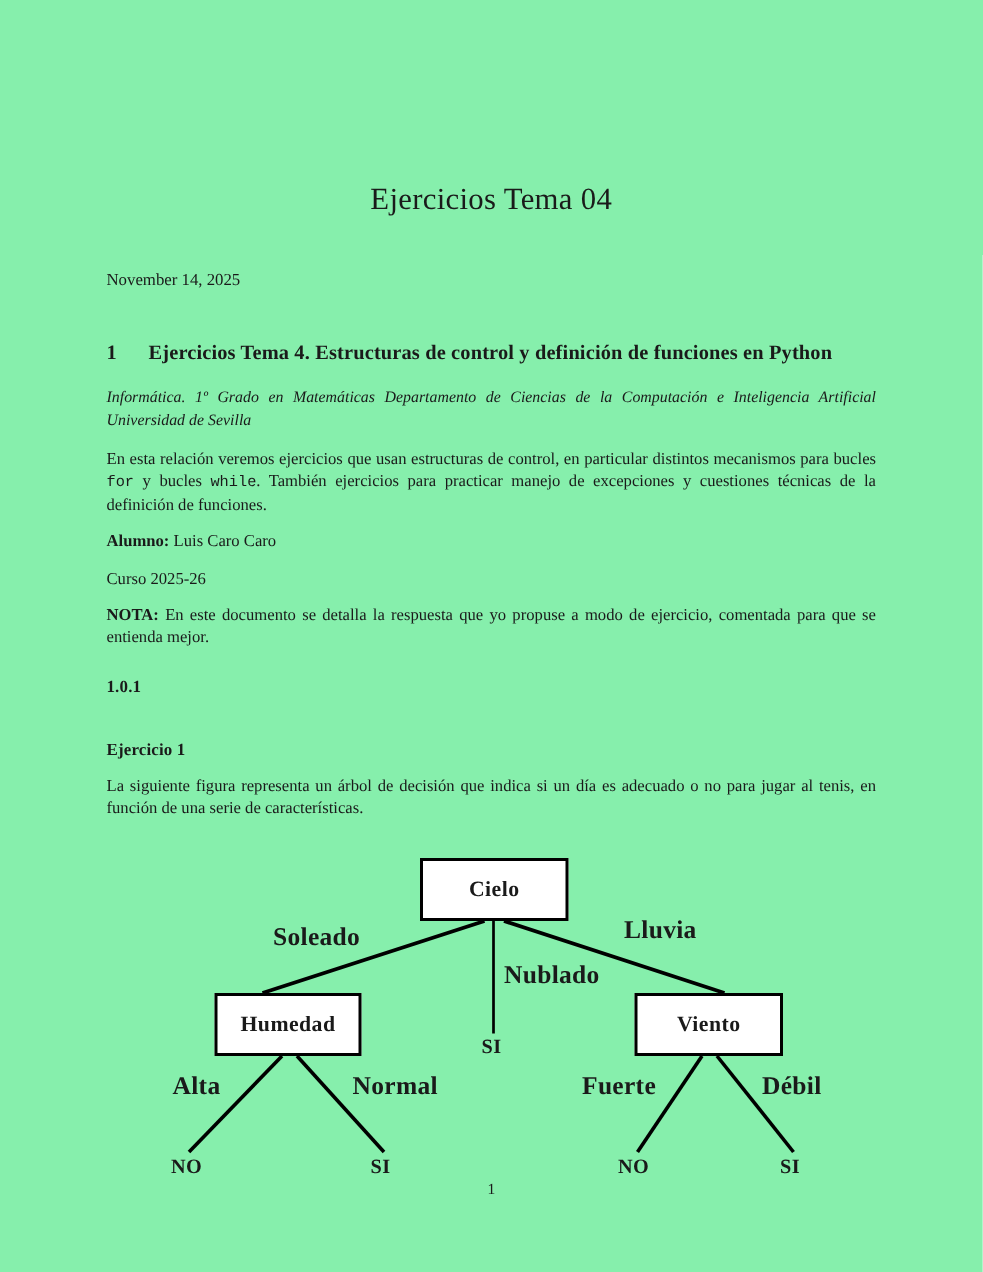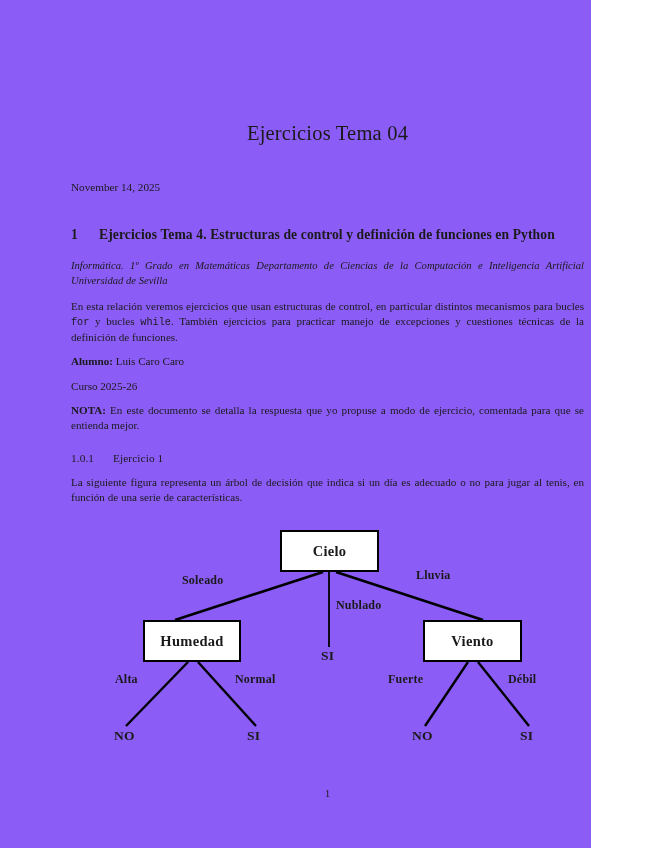--- a/index.html
+++ b/index.html
@@ -11,23 +11,23 @@
     width: 655px;
     height: 848px;
     position: relative;
     font-family: "Liberation Serif", "DejaVu Serif", serif;
     color: #1a1a1a;
     overflow: hidden;
   }
   .page {
     position: absolute;
     left: 0; top: 0;
-    width: 591px;
+    width: 655px;
     height: 848px;
-    background: #8b5cf6;
+    background: #86efac;
   }
   .content {
     position: absolute;
     left: 71px;
     top: 0;
     width: 513px;
   }
 
   
   .doc-title {
@@ -82,24 +82,25 @@
   .mono {
     font-family: "Liberation Mono", "DejaVu Sans Mono", monospace;
     font-size: 10.2px;
   }
   .bold { font-weight: bold; }
   .ital { }
 
   
   .subsection-heading {
     display: flex;
-    font-weight: normal;
+    font-weight: bold;
     font-size: 11.3px;
     margin-top: 19px;
     letter-spacing: 0.1px;
+    flex-direction: column;
   }
   .subsection-number {
     width: 42px;
     flex: 0 0 42px;
   }
 
   
   .figure {
     position: relative;
     width: 513px;
@@ -119,21 +120,21 @@
     align-items: center;
     justify-content: center;
     font-weight: bold;
     font-size: 14.5px;
     letter-spacing: 0.3px;
     box-sizing: border-box;
   }
   .edge-label {
     position: absolute;
     font-weight: bold;
-    font-size: 12px;
+    font-size: 17px;
     white-space: nowrap;
     letter-spacing: 0.2px;
   }
   .leaf-label {
     position: absolute;
     font-weight: bold;
     font-size: 13.5px;
     white-space: nowrap;
     letter-spacing: 0.3px;
   }

